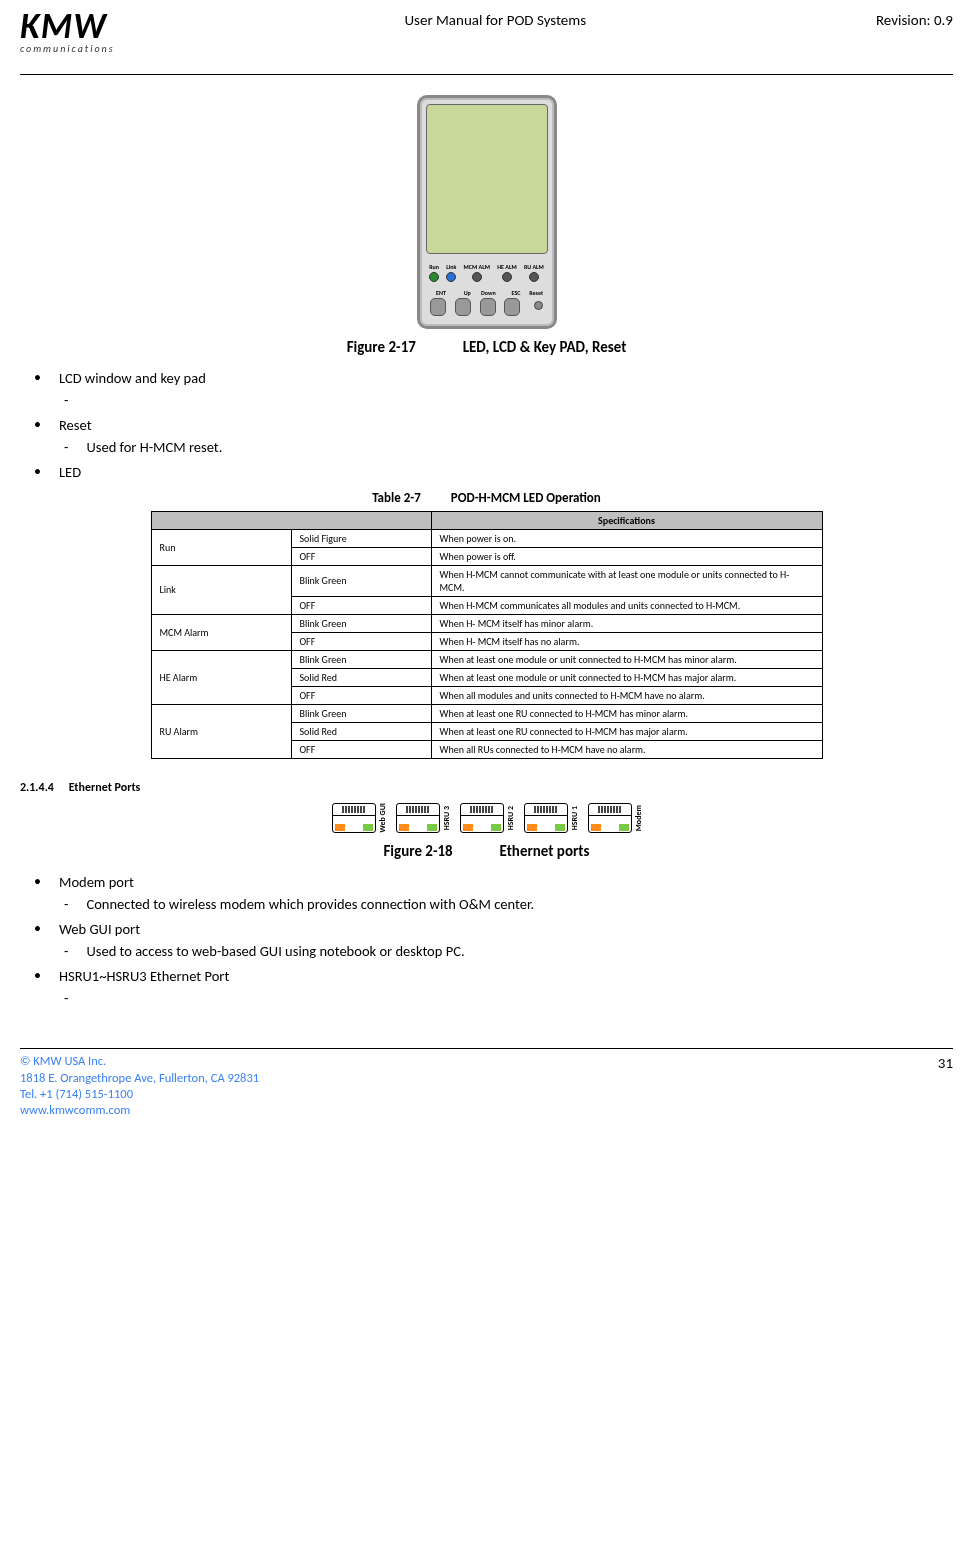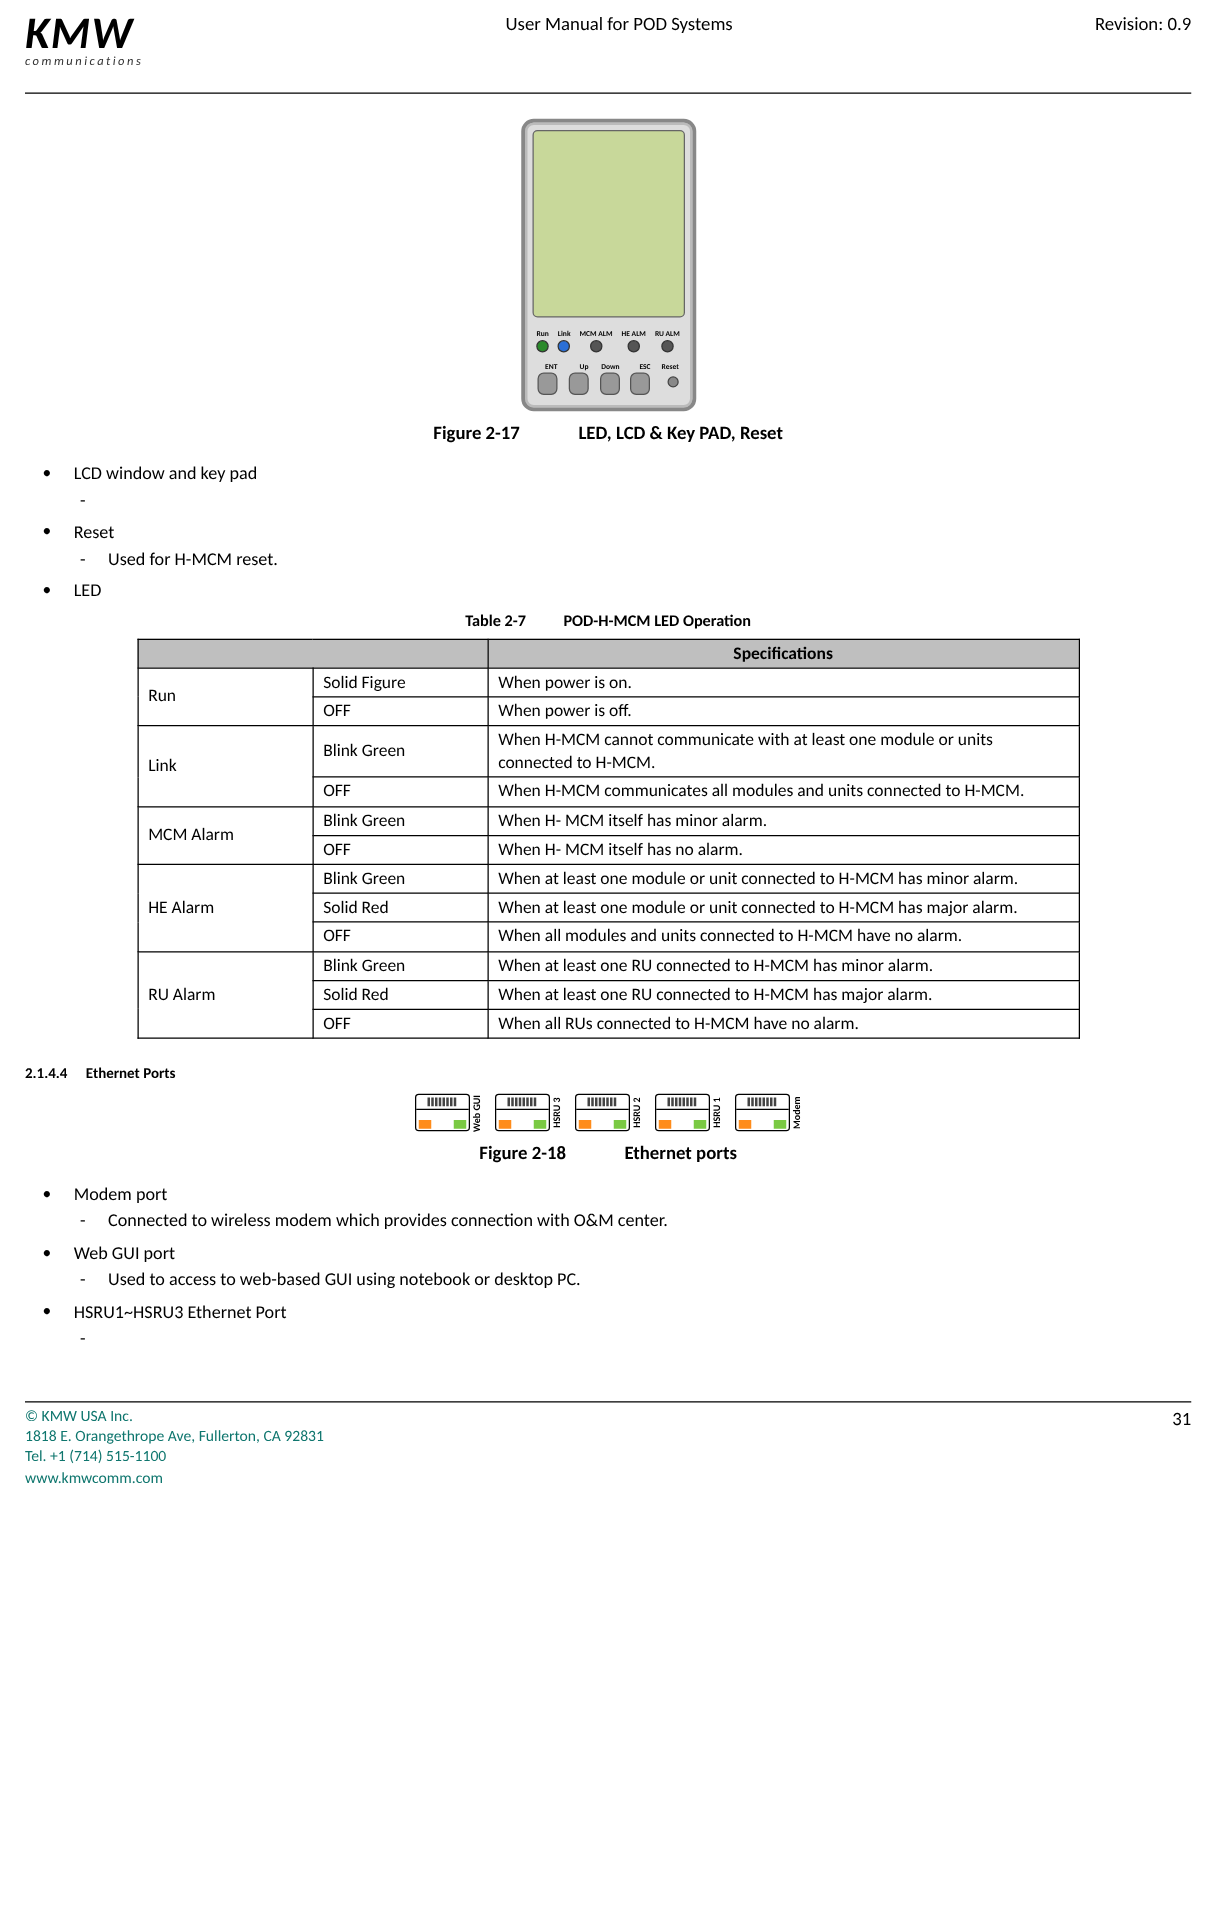--- a/index.html
+++ b/index.html
@@ -102,22 +102,22 @@
       text-align: center;
       font-weight: bold;
       font-size: 13px;
       margin: 6px 0 4px;
     }
     .table-caption .gap { display: inline-block; width: 24px; }
 
     table.led-table {
       border-collapse: collapse;
       margin: 0 auto 20px;
-      width: 754px;
-      font-size: 14px;
+      width: 672px;
+      font-size: 10px;
     }
     table.led-table th, table.led-table td {
       border: 1px solid #000;
       padding: 2px 8px;
       text-align: left;
       vertical-align: middle;
       line-height: 1.3;
     }
     table.led-table th {
       background: #bfbfbf;
@@ -168,21 +168,21 @@
     }
 
     .footer {
       border-top: 1px solid #000;
       margin-top: 40px;
       padding-top: 4px;
       display: flex;
       justify-content: space-between;
       align-items: flex-start;
     }
-    .footer-text { color: #0f766e; font-size: 12.5px; line-height: 1.3; }
+    .footer-text { color: #3b82f6; font-size: 12.5px; line-height: 1.3; }
     .page-num { font-size: 15px; }
   </style>
 </head>
 <body>
 
 <div class="header">
   <div class="logo-wrap">
     <div class="logo-text">KMW</div>
     <div class="logo-sub">communications</div>
   </div>

